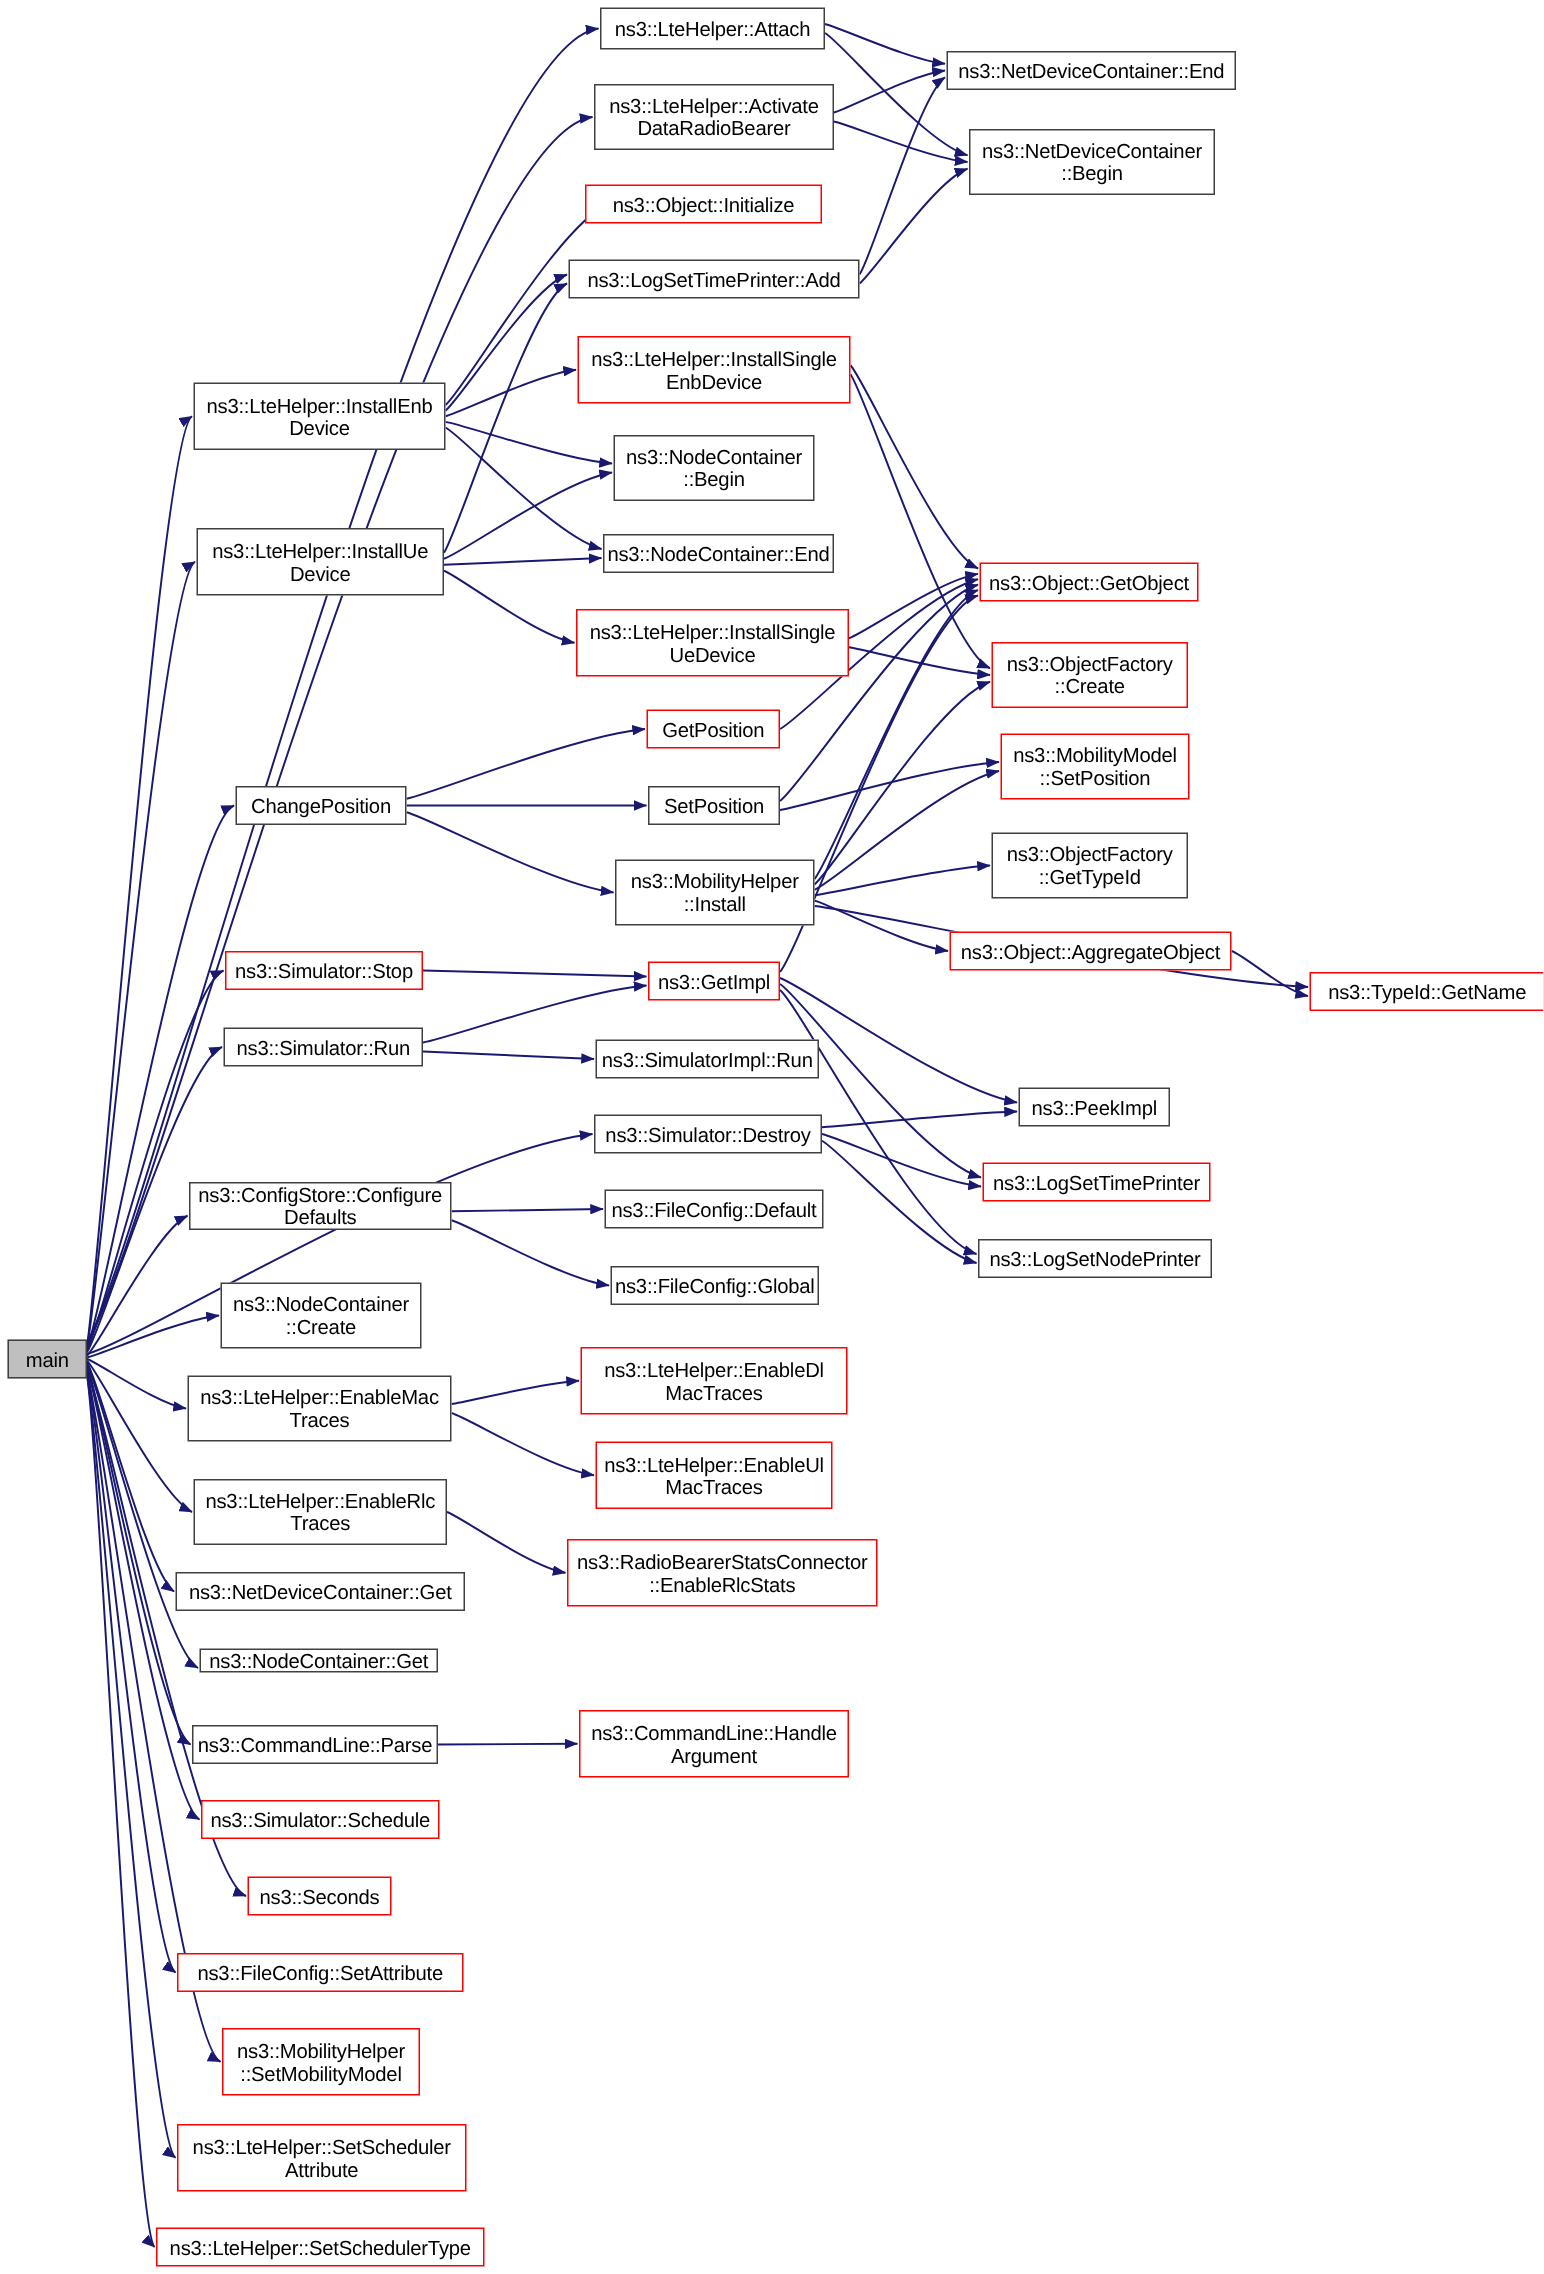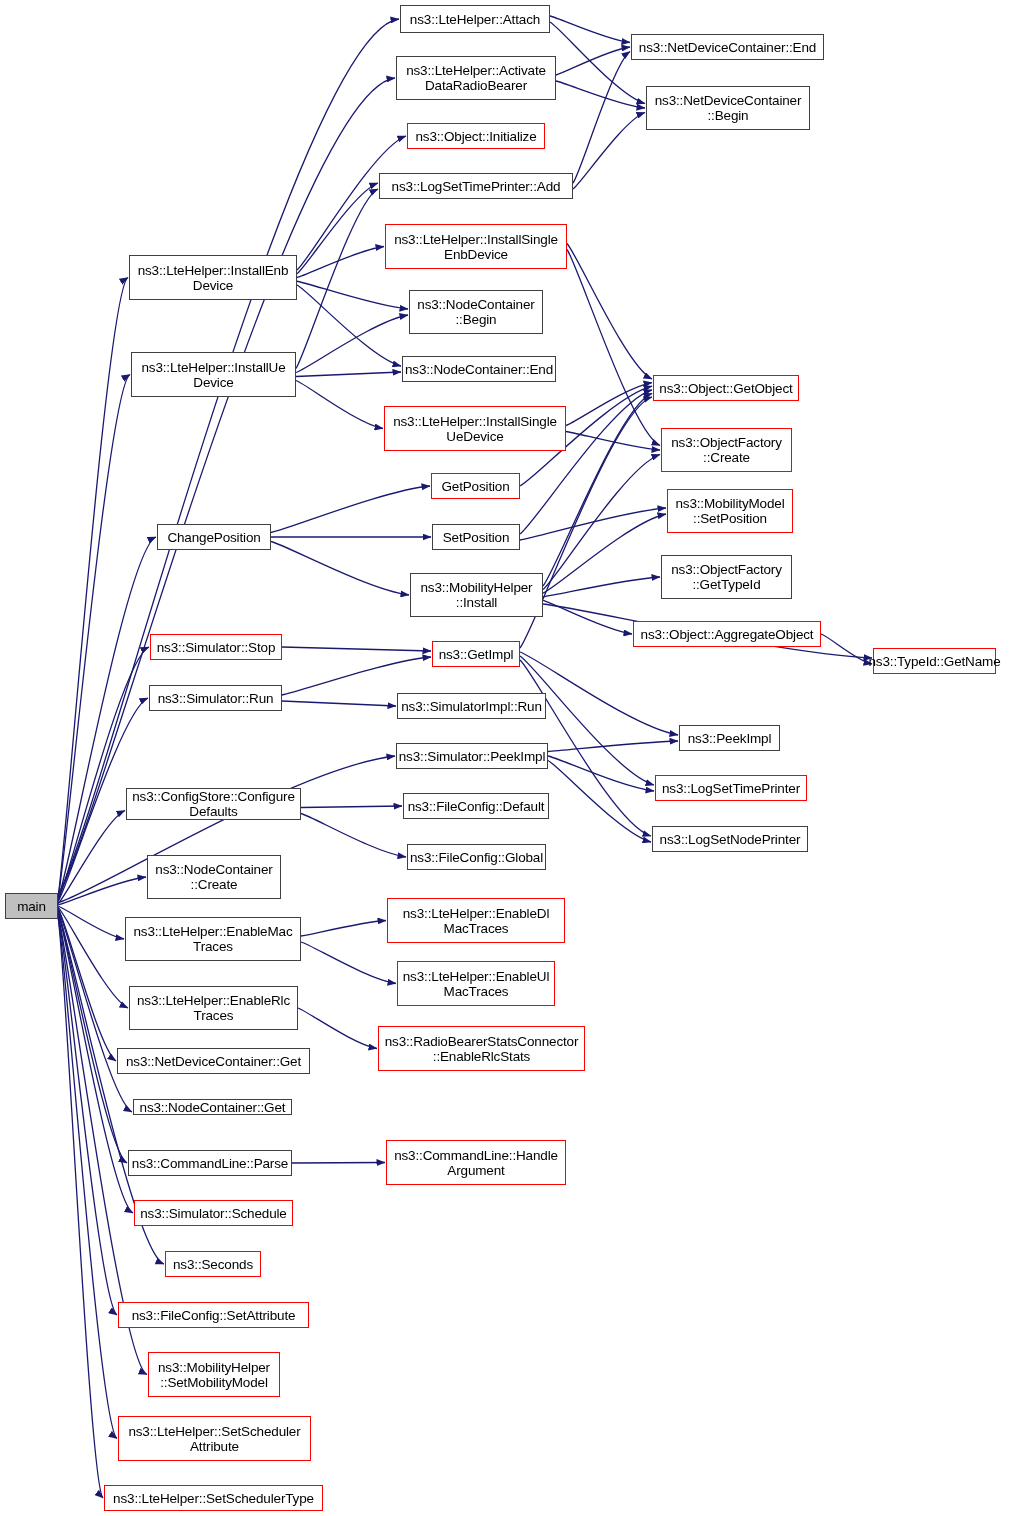--- a/index.html
+++ b/index.html
@@ -131,21 +131,21 @@
         <path d="M292,1163 L385,1162.5" marker-end="url(#arrow)"></path>
       </g>
   </svg>
 <div class="node root" style="left: 5px; top: 893px; width: 53px; height: 26px;">main</div>
     <div class="node" style="left: 400px; top: 5px; width: 150px; height: 28px;">ns3::LteHelper::Attach</div>
     <div class="node" style="left: 631px; top: 34px; width: 193px; height: 26px;">ns3::NetDeviceContainer::End</div>
     <div class="node" style="left: 396px; top: 56px; width: 160px; height: 44px;">ns3::LteHelper::Activate
 DataRadioBearer</div>
     <div class="node" style="left: 646px; top: 86px; width: 164px; height: 44px;">ns3::NetDeviceContainer
 ::Begin</div>
-    <div class="node red" style="left: 407px; top: 123px; width: 138px; height: 26px; text-align: right;">ns3::Object::Initialize</div>
+    <div class="node red" style="left: 390px; top: 123px; width: 158px; height: 26px; text-align: right;">ns3::Object::Initialize</div>
     <div class="node" style="left: 379px; top: 173px; width: 194px; height: 26px;">ns3::LogSetTimePrinter::Add</div>
     <div class="node red" style="left: 385px; top: 224px; width: 182px; height: 45px;">ns3::LteHelper::InstallSingle
 EnbDevice</div>
     <div class="node" style="left: 129px; top: 255px; width: 168px; height: 45px;">ns3::LteHelper::InstallEnb
 Device</div>
     <div class="node" style="left: 409px; top: 290px; width: 134px; height: 44px;">ns3::NodeContainer
 ::Begin</div>
     <div class="node" style="left: 402px; top: 356px; width: 154px; height: 26px;">ns3::NodeContainer::End</div>
     <div class="node" style="left: 131px; top: 352px; width: 165px; height: 45px;">ns3::LteHelper::InstallUe
 Device</div>
@@ -159,25 +159,25 @@
 ::SetPosition</div>
     <div class="node" style="left: 432px; top: 524px; width: 88px; height: 26px;">SetPosition</div>
     <div class="node" style="left: 157px; top: 524px; width: 114px; height: 26px;">ChangePosition</div>
     <div class="node" style="left: 661px; top: 555px; width: 131px; height: 44px;">ns3::ObjectFactory
 ::GetTypeId</div>
     <div class="node" style="left: 410px; top: 573px; width: 133px; height: 44px;">ns3::MobilityHelper
 ::Install</div>
     <div class="node red" style="left: 633px; top: 621px; width: 188px; height: 26px;">ns3::Object::AggregateObject</div>
     <div class="node red" style="left: 150px; top: 634px; width: 132px; height: 26px;">ns3::Simulator::Stop</div>
     <div class="node red" style="left: 432px; top: 641px; width: 88px; height: 26px;">ns3::GetImpl</div>
-    <div class="node red" style="left: 873px; top: 648px; width: 123px; height: 26px;">ns3::TypeId::GetName</div>
+    <div class="node red" style="left: 873px; top: 648px; width: 157px; height: 26px;">ns3::TypeId::GetName</div>
     <div class="node" style="left: 149px; top: 685px; width: 133px; height: 26px;">ns3::Simulator::Run</div>
     <div class="node" style="left: 397px; top: 693px; width: 149px; height: 26px;">ns3::SimulatorImpl::Run</div>
     <div class="node" style="left: 679px; top: 725px; width: 101px; height: 26px;">ns3::PeekImpl</div>
-    <div class="node" style="left: 396px; top: 743px; width: 152px; height: 26px;">ns3::Simulator::PeekImpl</div>
+    <div class="node" style="left: 396px; top: 743px; width: 152px; height: 26px;">ns3::Simulator::Destroy</div>
     <div class="node red" style="left: 655px; top: 775px; width: 152px; height: 26px;">ns3::LogSetTimePrinter</div>
     <div class="node" style="left: 126px; top: 788px; width: 175px; height: 32px;">ns3::ConfigStore::Configure
 Defaults</div>
     <div class="node" style="left: 403px; top: 793px; width: 146px; height: 26px;">ns3::FileConfig::Default</div>
     <div class="node" style="left: 652px; top: 826px; width: 156px; height: 26px;">ns3::LogSetNodePrinter</div>
     <div class="node" style="left: 407px; top: 844px; width: 139px; height: 26px;">ns3::FileConfig::Global</div>
     <div class="node" style="left: 147px; top: 855px; width: 134px; height: 44px;">ns3::NodeContainer
 ::Create</div>
     <div class="node" style="left: 125px; top: 917px; width: 176px; height: 44px;">ns3::LteHelper::EnableMac
 Traces</div>

